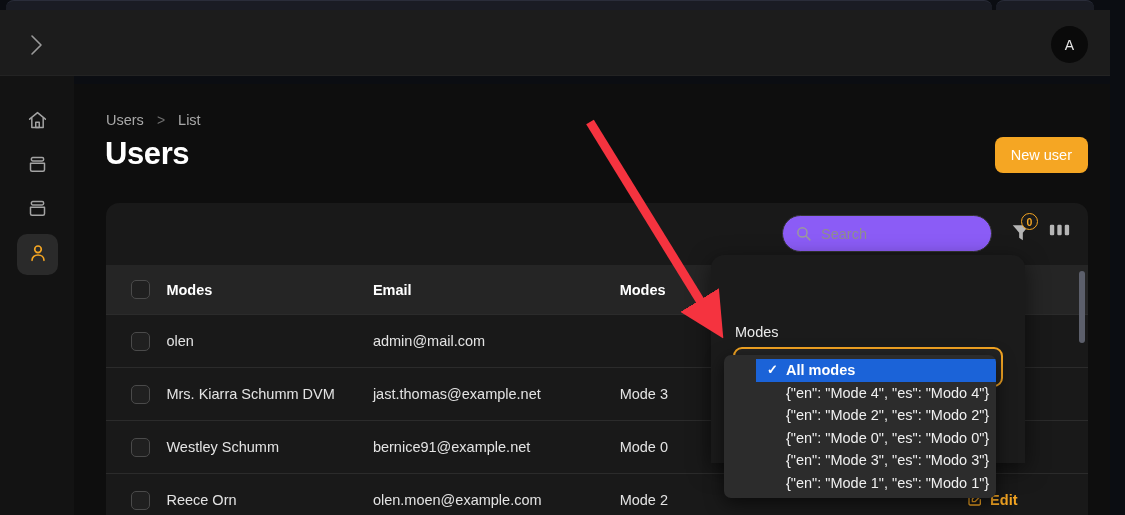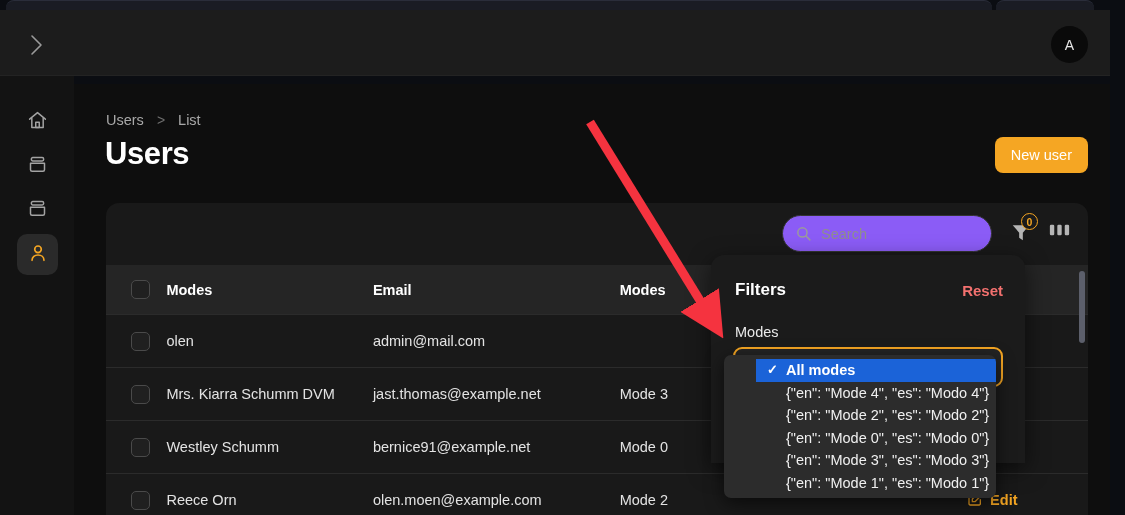--- a/index.html
+++ b/index.html
@@ -405,24 +405,20 @@
             </td>
           </tr>
         </tbody>
       </table>
 
       <div class="card-scrollbar"></div>
     </div>
   </div>
 
   <div class="filters-pop">
-    <div class="filters-head">
-      <span class="filters-title">Filters</span>
-      <span class="filters-reset">Reset</span>
-    </div>
     <div class="filters-label">Modes</div>
     <div class="filters-select"></div>
   </div>
 
   <div class="dropdown">
     <div class="dd-item selected">All modes</div>
     <div class="dd-item">{"en": "Mode 4", "es": "Modo 4"}</div>
     <div class="dd-item">{"en": "Mode 2", "es": "Modo 2"}</div>
     <div class="dd-item">{"en": "Mode 0", "es": "Modo 0"}</div>
     <div class="dd-item">{"en": "Mode 3", "es": "Modo 3"}</div>

